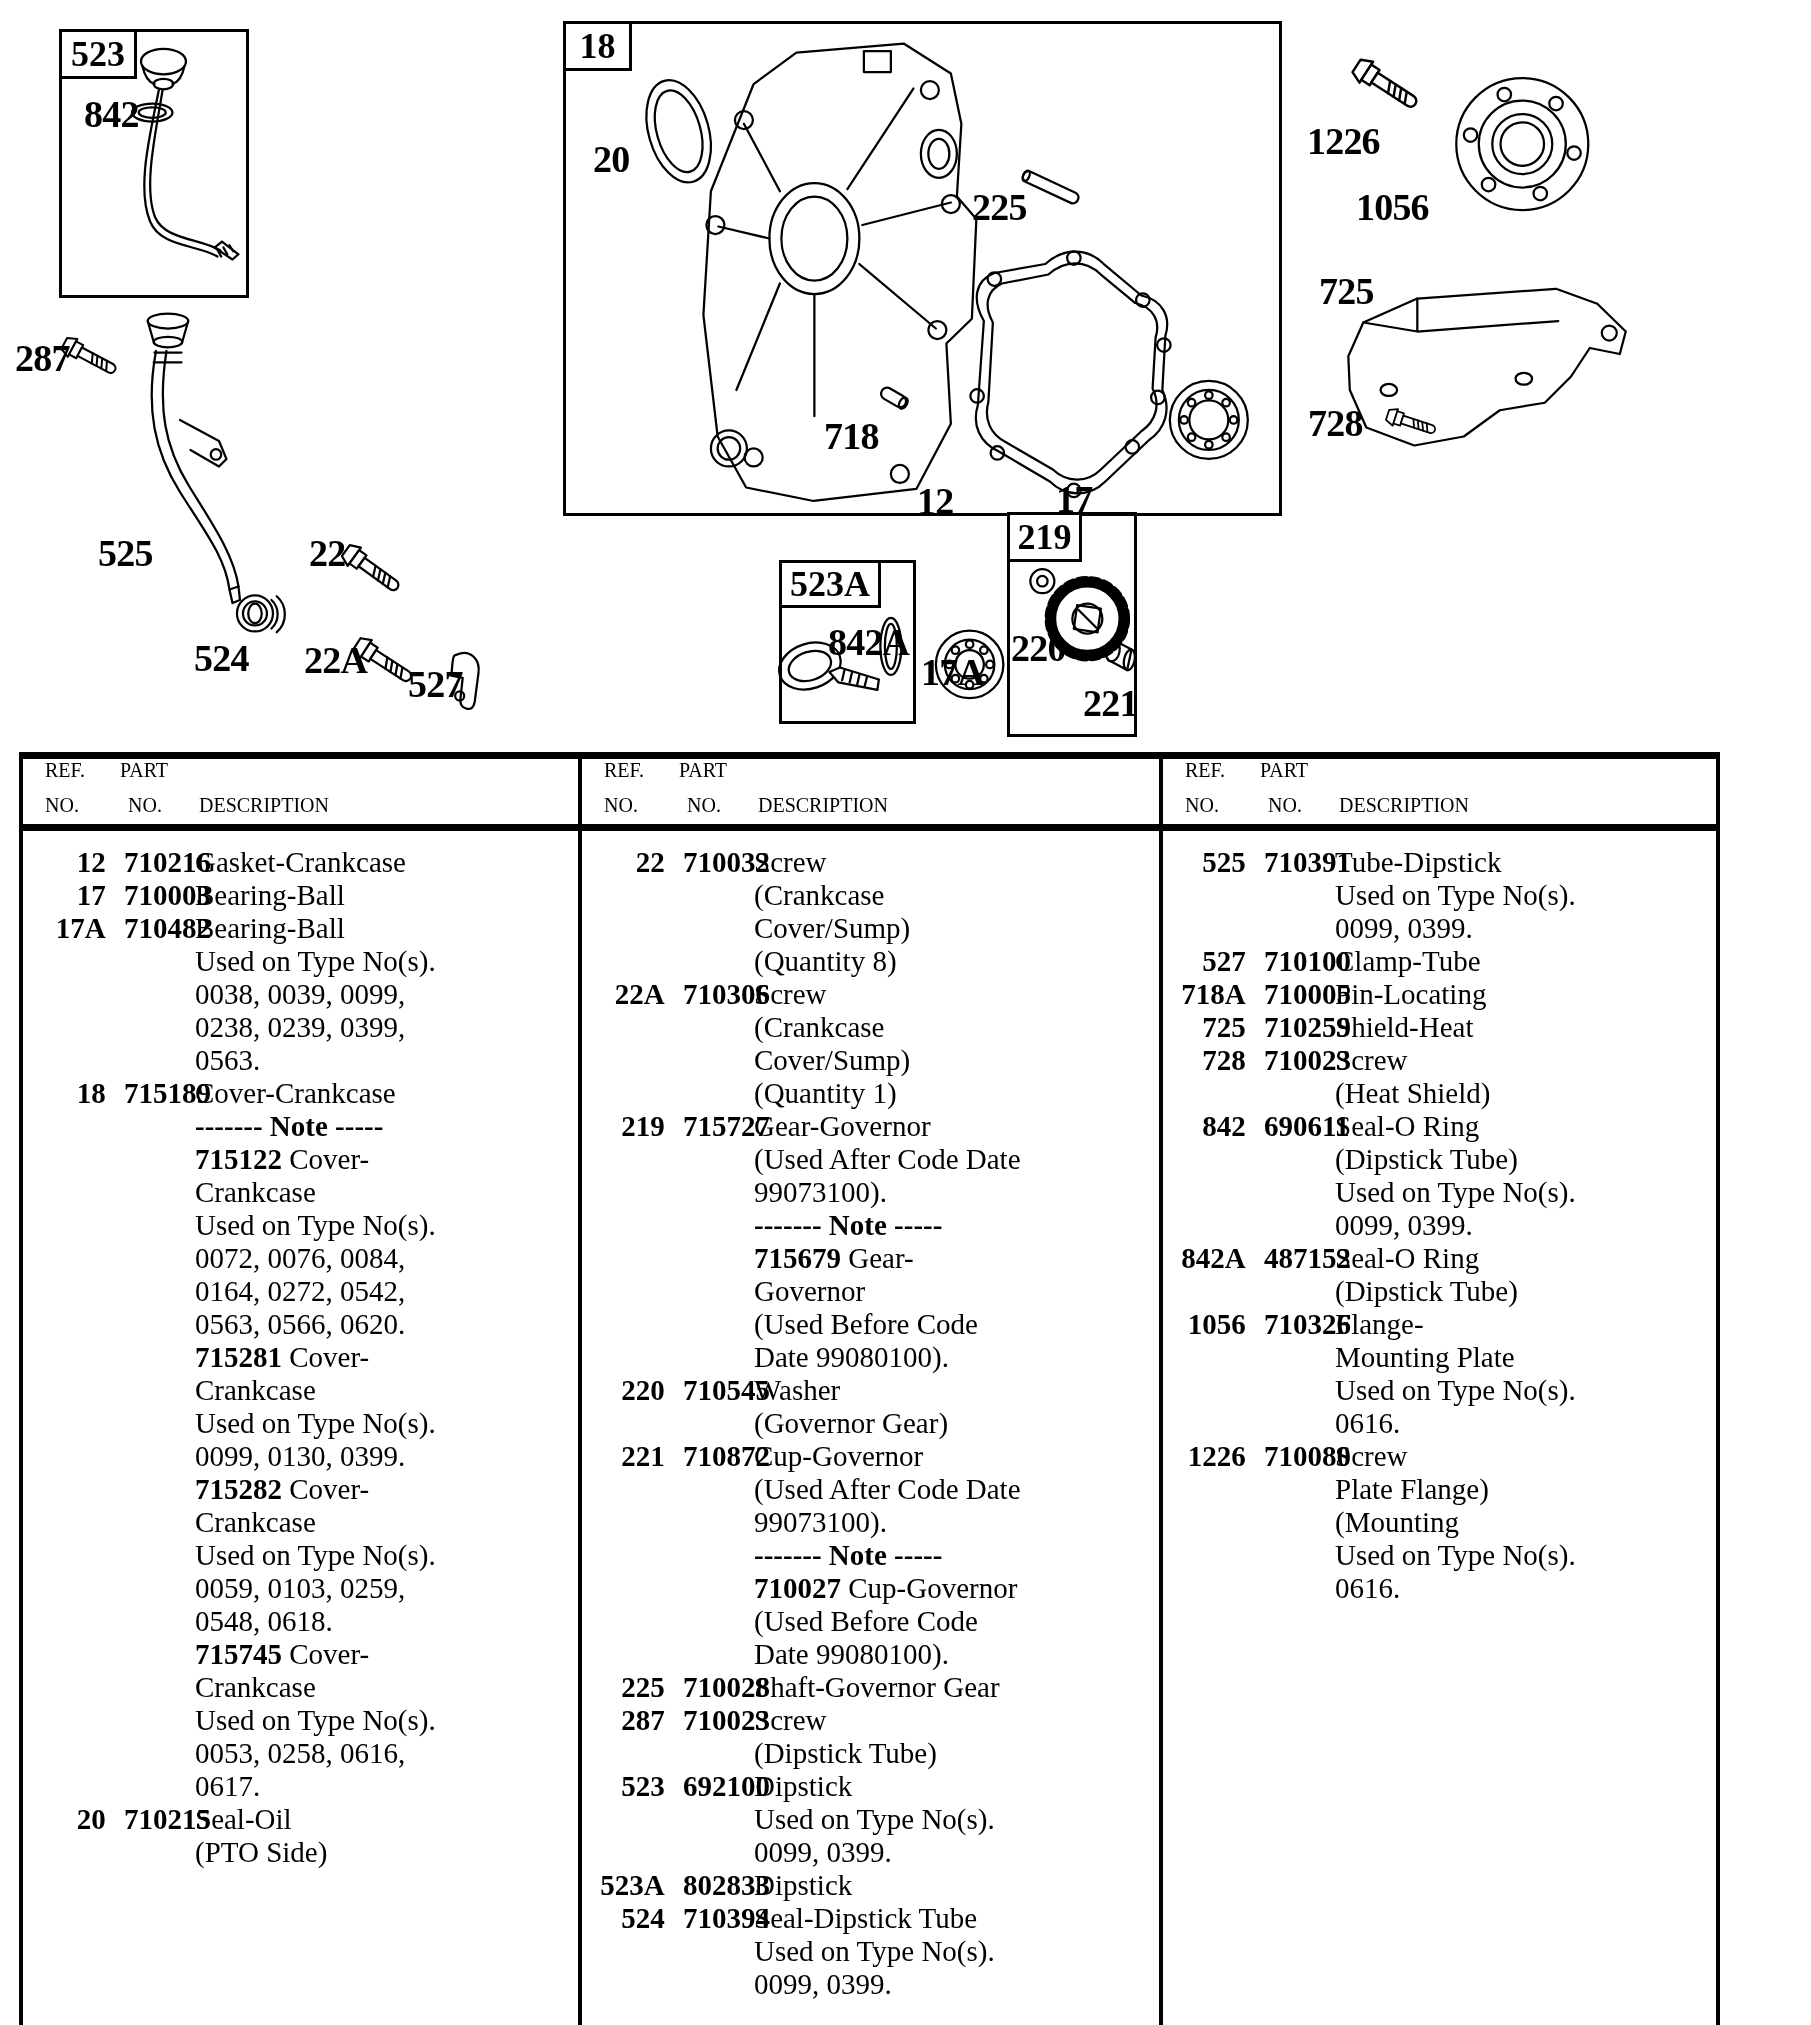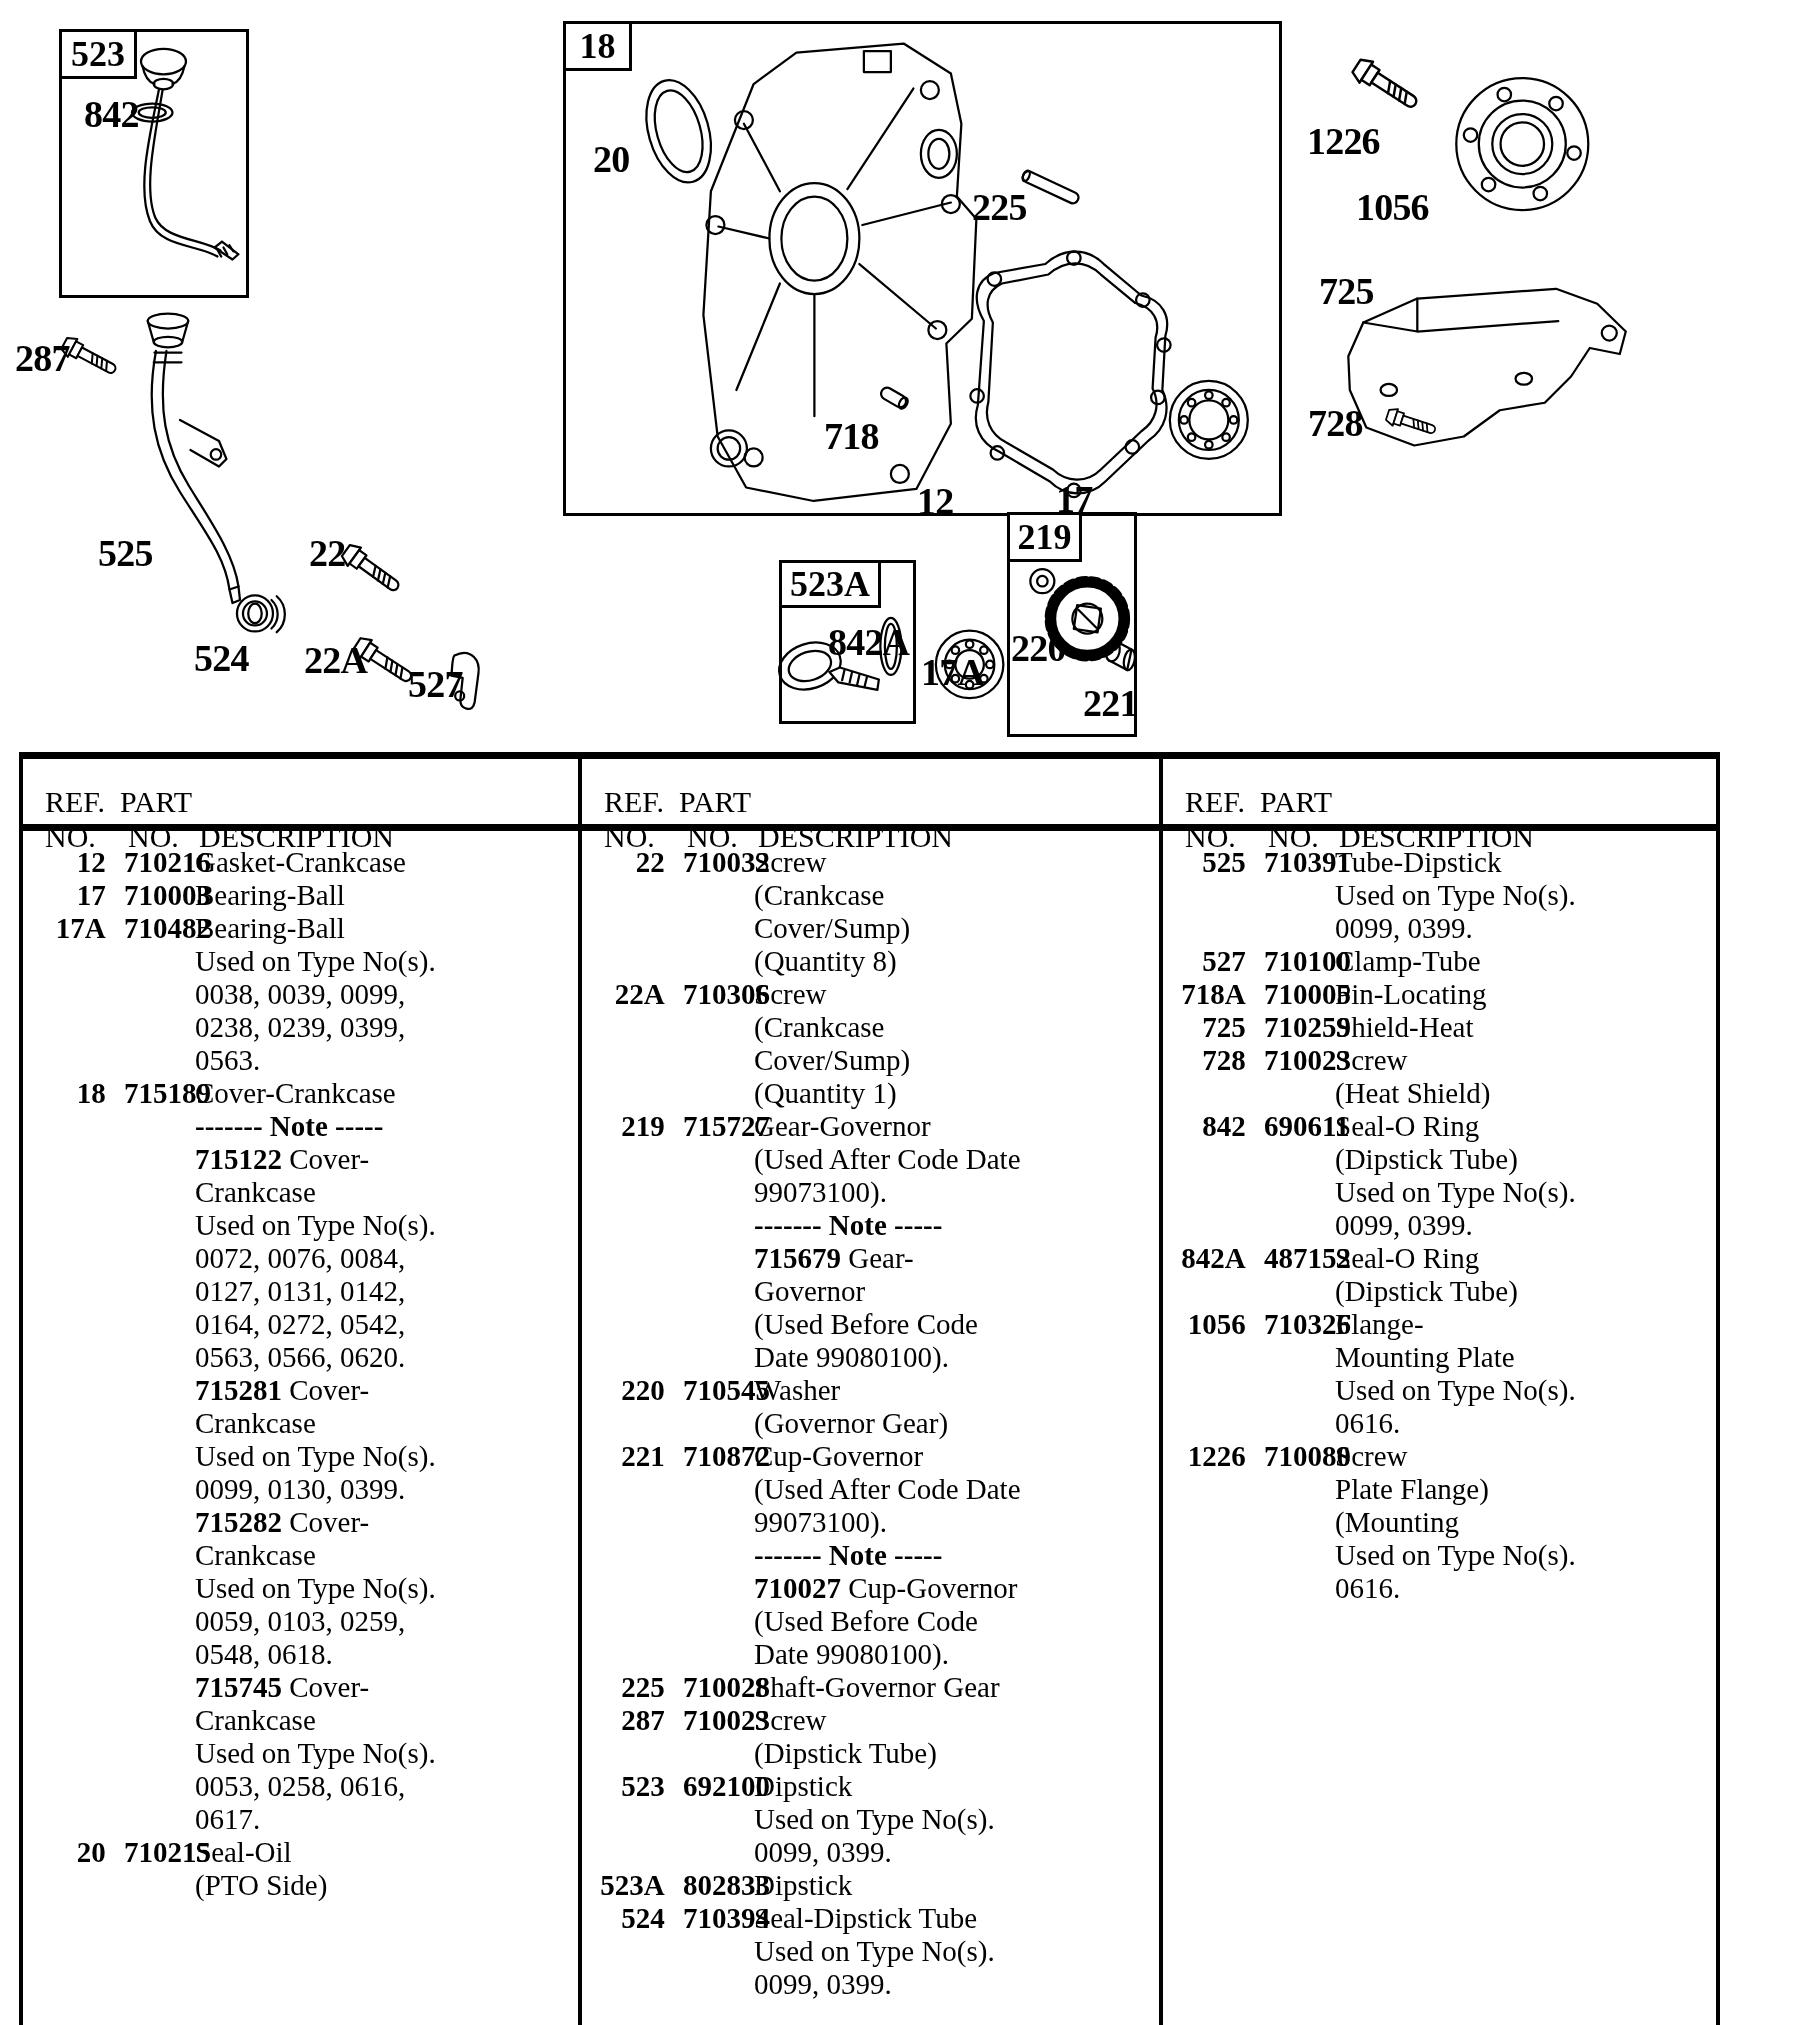--- a/index.html
+++ b/index.html
@@ -10,21 +10,21 @@
   .plabel{position:absolute;border:3px solid #000;background:#fff;display:flex;
           align-items:center;justify-content:center;font-weight:bold;font-size:36px;}
   .callout{position:absolute;font-weight:bold;font-size:38px;letter-spacing:-0.8px;white-space:nowrap;}
   #art{position:absolute;left:0;top:0;width:1811px;height:750px;}
   #art *{stroke:#000;fill:none;stroke-width:3;stroke-linejoin:round;stroke-linecap:round;}
   #art .wf{fill:#fff;}
   #art .teeth{stroke-width:14;stroke-dasharray:9 7;}
   
   .hrule{position:absolute;background:#000;height:6.8px;}
   .vrule{position:absolute;background:#000;width:3.8px;}
-  .thead{position:absolute;top:785px;height:66px;font-size:30px;padding-left:48px;}
+  .thead{position:absolute;top:759px;height:66px;font-size:20px;padding-left:48px;}
   .thead span{position:absolute;white-space:nowrap;}
   .h-ref1{left:26px;top:0px;}   .h-ref2{left:26px;top:35px;}
   .h-part1{left:101px;top:0px;} .h-part2{left:109px;top:35px;}
   .h-desc{left:180px;top:35px;}
   .tcol{position:absolute;top:846px;font-size:29px;}
   .t-line{position:relative;height:33px;white-space:nowrap;}
   .t-ref{position:absolute;left:3.8px;width:83px;text-align:right;font-weight:bold;}
   .t-part{position:absolute;left:105px;font-weight:bold;}
   .t-desc{position:absolute;left:176px;}
   .t-note{font-weight:bold;}
@@ -348,25 +348,20 @@
         <span class="t-desc">Used on Type No(s).</span>
       </div>
       <div class="t-line">
         <span class="t-ref"></span>
         <span class="t-part"></span>
         <span class="t-desc">0072, 0076, 0084,</span>
       </div>
       <div class="t-line">
         <span class="t-ref"></span>
         <span class="t-part"></span>
-        <span class="t-desc">0127, 0131, 0142,</span>
-      </div>
-      <div class="t-line">
-        <span class="t-ref"></span>
-        <span class="t-part"></span>
         <span class="t-desc">0164, 0272, 0542,</span>
       </div>
       <div class="t-line">
         <span class="t-ref"></span>
         <span class="t-part"></span>
         <span class="t-desc">0563, 0566, 0620.</span>
       </div>
       <div class="t-line">
         <span class="t-ref"></span>
         <span class="t-part"></span>

